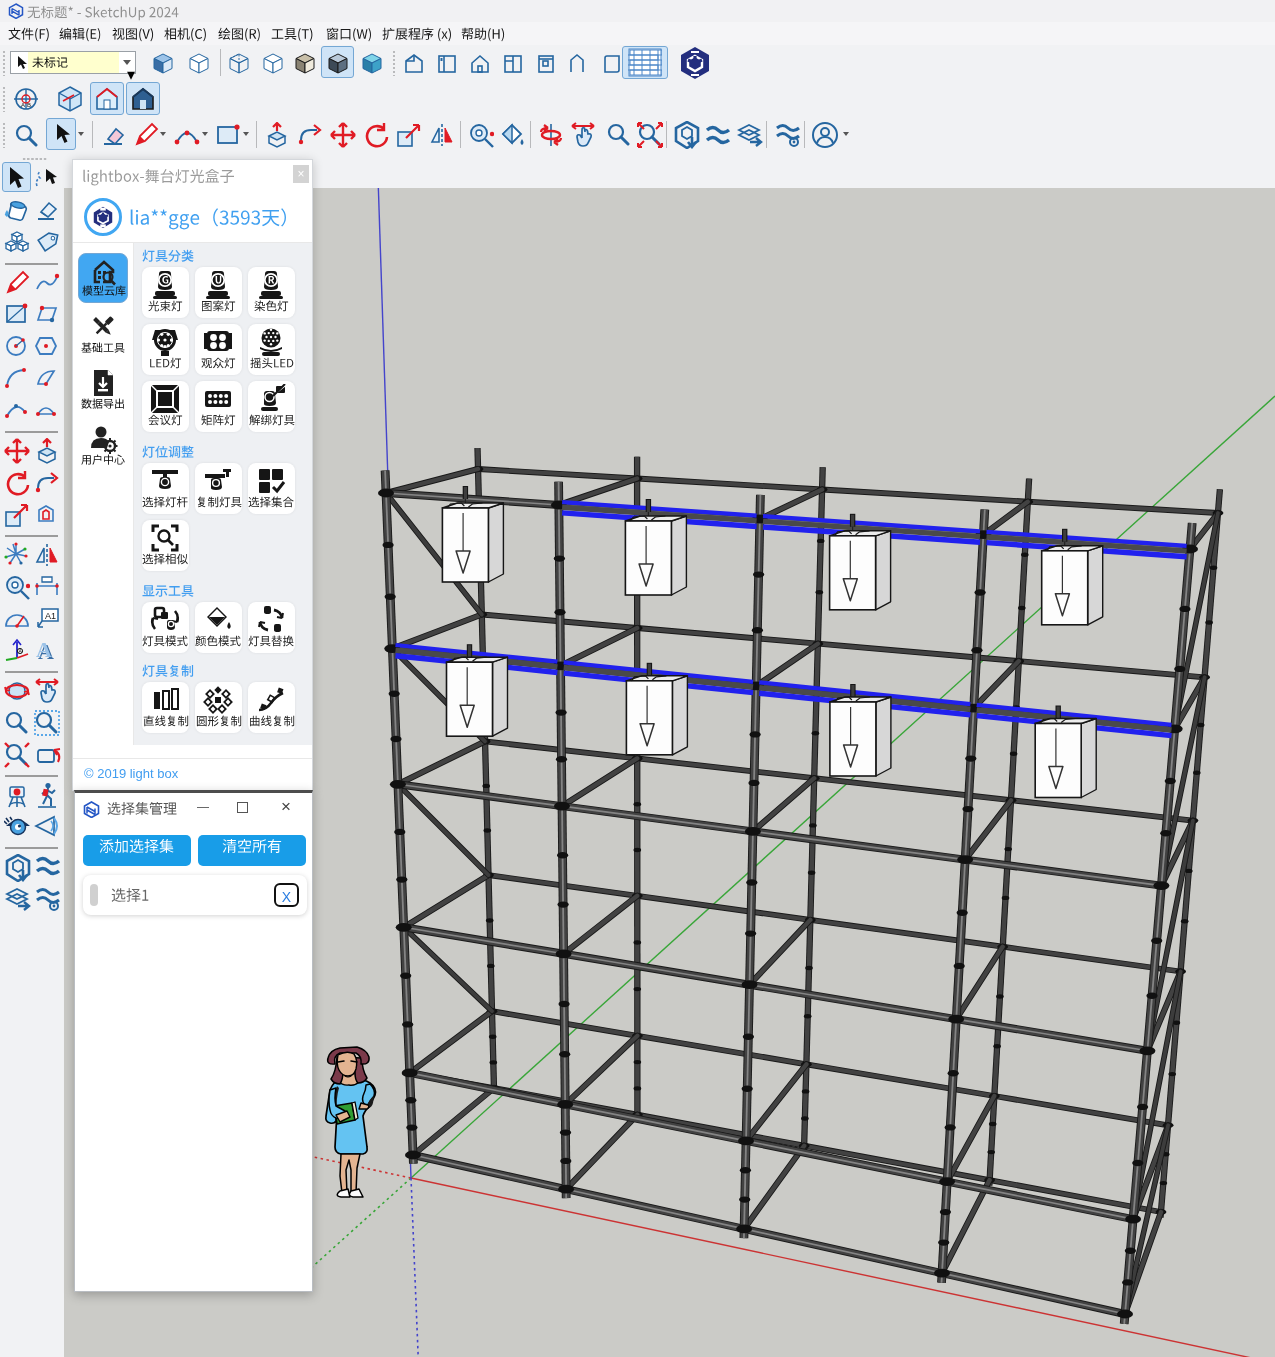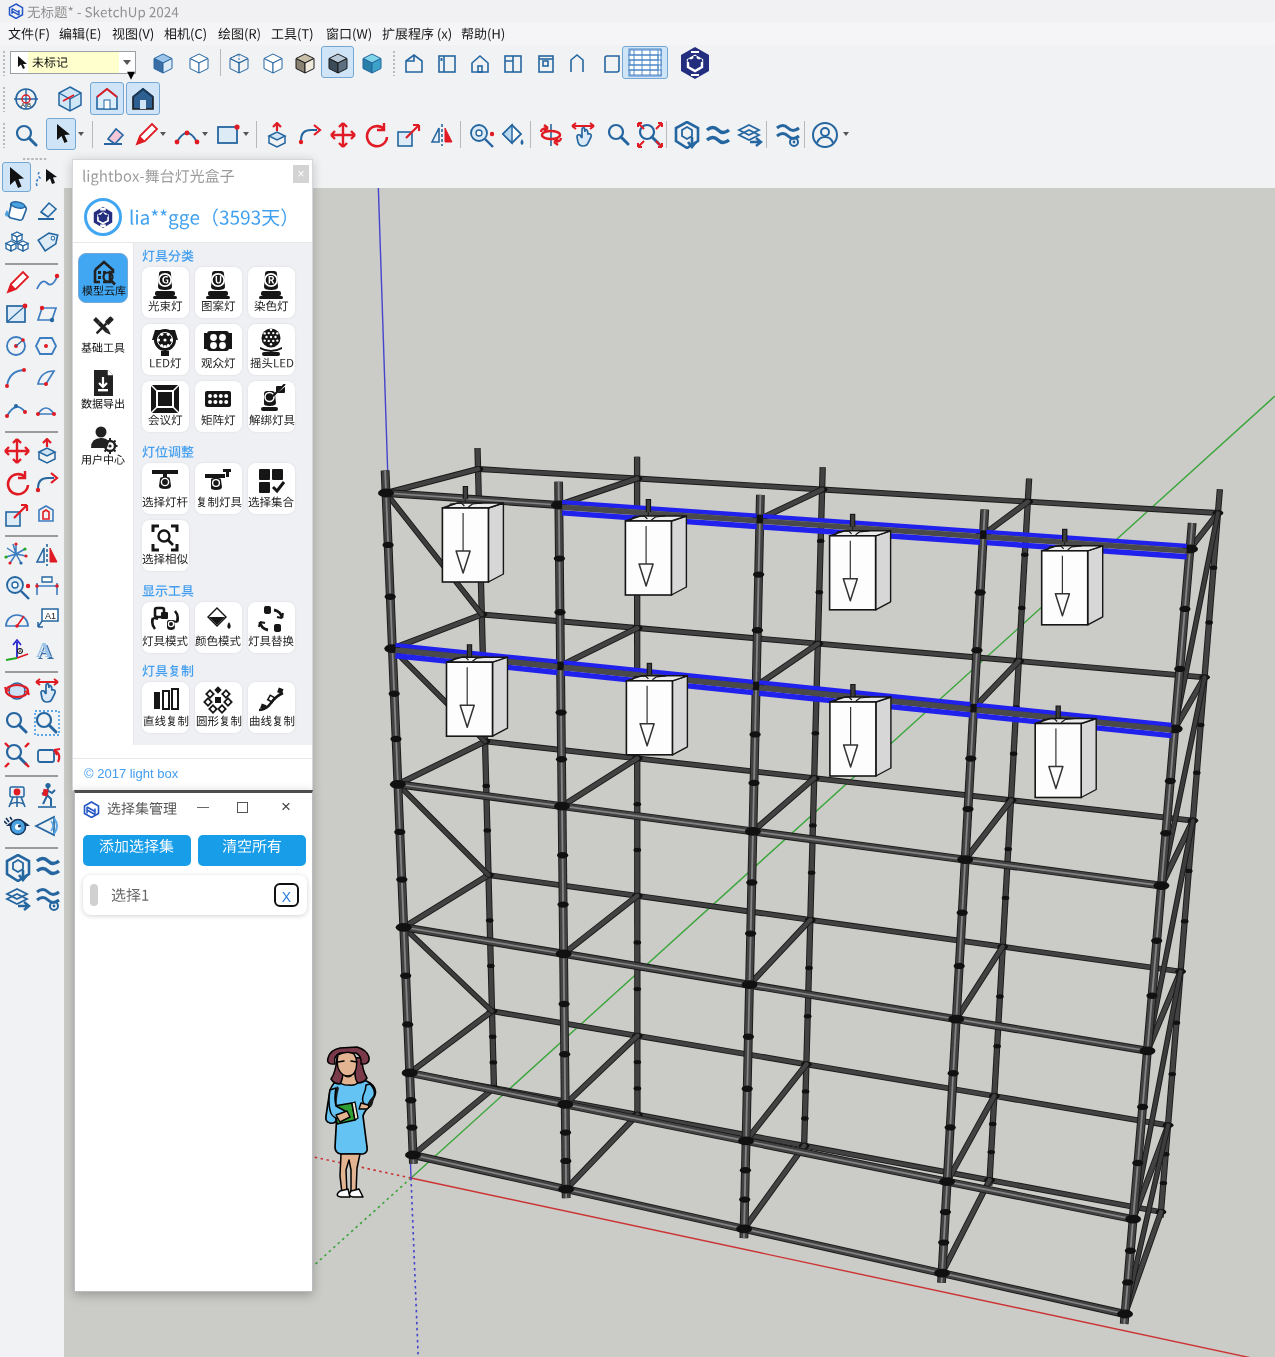--- a/index.html
+++ b/index.html
@@ -1459,21 +1459,21 @@
           <path d="M3 25 Q10 25 15 18 Q20 11 27 8" fill="none" stroke="#161616" stroke-width="2.6"></path>
           <rect x="5" y="19" width="5" height="5" fill="#161616" transform="rotate(20 7 21)"></rect>
           <rect x="13" y="11" width="5" height="5" fill="none" stroke="#161616" stroke-width="1.6" transform="rotate(30 15 13)"></rect>
           <rect x="22" y="3" width="5" height="5" fill="#161616" transform="rotate(20 24 5)"></rect>
         </svg></div>
       <div class="lblab"><svg width="46" height="14" viewBox="0 0 46 14" style="overflow:visible">
           <path transform="translate(0,11.3)" d="M6.7 -9.5L6.7 -7.4L4.7 -7.4L4.7 -9.5L3.9 -9.5L3.9 -7.4L1.1 -7.4L1.1 0.9L1.9 0.9L1.9 0.2L9.6 0.2L9.6 0.9L10.4 0.9L10.4 -7.4L7.5 -7.4L7.5 -9.5L6.7 -9.5ZM1.9 -0.7L1.9 -3.2L3.9 -3.2L3.9 -0.7L1.9 -0.7ZM9.6 -0.7L7.5 -0.7L7.5 -3.2L9.6 -3.2L9.6 -0.7ZM4.7 -0.7L4.7 -3.2L6.7 -3.2L6.7 -0.7L4.7 -0.7ZM1.9 -4.0L1.9 -6.5L3.9 -6.5L3.9 -4.0L1.9 -4.0ZM9.6 -4.0L7.5 -4.0L7.5 -6.5L9.6 -6.5L9.6 -4.0ZM4.7 -4.0L4.7 -6.5L6.7 -6.5L6.7 -4.0L4.7 -4.0ZM12.1 -0.6L12.3 0.2C13.4 -0.1 14.7 -0.5 16.1 -0.9L16.0 -1.7C14.5 -1.3 13.1 -0.9 12.1 -0.6ZM19.6 -9.0C20.2 -8.7 20.9 -8.2 21.3 -7.9L21.8 -8.5C21.4 -8.8 20.7 -9.2 20.1 -9.5L19.6 -9.0ZM12.3 -4.9C12.5 -4.9 12.8 -5.0 14.2 -5.2C13.7 -4.5 13.2 -3.9 13.0 -3.6C12.6 -3.2 12.4 -2.9 12.1 -2.9C12.2 -2.7 12.4 -2.3 12.4 -2.1C12.6 -2.2 13.0 -2.3 15.9 -2.9C15.9 -3.1 15.9 -3.4 15.9 -3.7L13.6 -3.2C14.5 -4.3 15.4 -5.5 16.1 -6.8L15.4 -7.2C15.2 -6.8 14.9 -6.4 14.7 -6.0L13.2 -5.8C13.9 -6.8 14.6 -8.0 15.1 -9.2L14.2 -9.6C13.8 -8.2 12.9 -6.8 12.7 -6.4C12.4 -6.0 12.2 -5.7 12.0 -5.7C12.1 -5.5 12.3 -5.0 12.3 -4.9ZM21.7 -4.0C21.2 -3.3 20.6 -2.6 19.9 -2.0C19.7 -2.7 19.5 -3.4 19.4 -4.2L22.3 -4.8L22.2 -5.5L19.3 -5.0C19.3 -5.5 19.2 -6.0 19.2 -6.5L22.0 -6.9L21.9 -7.7L19.1 -7.3C19.1 -8.1 19.1 -8.9 19.1 -9.7L18.2 -9.7C18.2 -8.8 18.3 -8.0 18.3 -7.2L16.5 -6.9L16.6 -6.1L18.3 -6.4C18.4 -5.9 18.4 -5.3 18.5 -4.8L16.2 -4.4L16.4 -3.6L18.6 -4.1C18.7 -3.1 18.9 -2.2 19.2 -1.5C18.2 -0.9 17.1 -0.4 15.9 -0.0C16.1 0.2 16.3 0.5 16.4 0.7C17.5 0.3 18.5 -0.2 19.4 -0.8C19.9 0.3 20.5 0.9 21.4 0.9C22.1 0.9 22.4 0.5 22.6 -0.8C22.4 -0.9 22.1 -1.0 21.9 -1.2C21.9 -0.2 21.8 0.0 21.4 0.0C20.9 0.0 20.5 -0.4 20.2 -1.3C21.1 -2.0 21.8 -2.8 22.4 -3.7L21.7 -4.0ZM27.1 -5.1L30.5 -5.1L30.5 -4.3L27.1 -4.3L27.1 -5.1ZM27.1 -6.5L30.5 -6.5L30.5 -5.7L27.1 -5.7L27.1 -6.5ZM27.0 -9.7C26.5 -8.5 25.7 -7.4 24.8 -6.6C25.0 -6.5 25.3 -6.2 25.5 -6.0C25.8 -6.3 26.0 -6.6 26.3 -6.9L26.3 -3.7L27.6 -3.7C26.9 -2.8 25.9 -2.0 24.9 -1.5C25.1 -1.4 25.4 -1.1 25.5 -0.9C26.0 -1.2 26.4 -1.5 26.9 -1.9C27.3 -1.4 27.7 -1.0 28.1 -0.7C27.2 -0.2 26.1 0.1 25.0 0.3C25.1 0.4 25.3 0.8 25.4 1.0C26.6 0.7 27.8 0.4 28.8 -0.2C29.8 0.3 30.8 0.7 32.0 0.9C32.1 0.7 32.3 0.4 32.5 0.2C31.5 0.0 30.5 -0.3 29.6 -0.7C30.4 -1.2 31.0 -1.9 31.4 -2.8L30.9 -3.1L30.7 -3.0L28.0 -3.0C28.2 -3.2 28.4 -3.5 28.5 -3.7L31.3 -3.7L31.3 -7.1L26.4 -7.1C26.6 -7.3 26.8 -7.5 26.9 -7.8L31.9 -7.8L31.9 -8.5L27.4 -8.5C27.6 -8.8 27.7 -9.1 27.8 -9.5L27.0 -9.7ZM27.4 -2.3L27.5 -2.4L30.2 -2.4C29.9 -1.9 29.4 -1.5 28.8 -1.1C28.3 -1.4 27.8 -1.9 27.4 -2.3ZM42.3 -8.6L42.3 -2.2L43.1 -2.2L43.1 -8.6L42.3 -8.6ZM44.3 -9.5L44.3 -0.3C44.3 -0.1 44.3 -0.0 44.1 -0.0C43.9 -0.0 43.2 -0.0 42.5 -0.0C42.7 0.2 42.8 0.6 42.8 0.9C43.7 0.9 44.3 0.9 44.7 0.7C45.0 0.6 45.2 0.3 45.2 -0.3L45.2 -9.5L44.3 -9.5ZM36.1 -9.4C35.9 -8.3 35.5 -7.1 35.0 -6.3C35.2 -6.3 35.6 -6.1 35.7 -6.0C35.9 -6.4 36.1 -6.8 36.3 -7.2L37.8 -7.2L37.8 -6.0L35.0 -6.0L35.0 -5.2L37.8 -5.2L37.8 -4.0L35.5 -4.0L35.5 -0.0L36.3 -0.0L36.3 -3.3L37.8 -3.3L37.8 0.9L38.7 0.9L38.7 -3.3L40.2 -3.3L40.2 -0.9C40.2 -0.8 40.2 -0.7 40.1 -0.7C40.0 -0.7 39.6 -0.7 39.1 -0.7C39.2 -0.5 39.3 -0.2 39.3 0.0C40.0 0.0 40.4 -0.0 40.7 -0.1C41.0 -0.3 41.0 -0.5 41.0 -0.9L41.0 -4.0L38.7 -4.0L38.7 -5.2L41.4 -5.2L41.4 -6.0L38.7 -6.0L38.7 -7.2L41.0 -7.2L41.0 -8.0L38.7 -8.0L38.7 -9.6L37.8 -9.6L37.8 -8.0L36.6 -8.0C36.7 -8.4 36.8 -8.8 36.9 -9.2L36.1 -9.4Z" fill="#222222"></path>
         </svg></div>
     </div>
 <div class="lbfootdiv"></div>
-    <div class="lbfoot">© 2017 light box</div>
+    <div class="lbfoot">© 2019 light box</div>
 </div>
 <div class="selpanel">
 <div class="sptitle"><svg width="17" height="17" viewBox="0 0 17 17">
         <path d="M8.5 1 L15.5 5 L15.5 12.5 L8.5 16.5 L1.5 12.5 L1.5 5 Z" fill="none" stroke="#2456c5" stroke-width="1.6"></path>
         <path d="M4 6 L12 10.5 M4 9 L12 13.5 M4 6 L4 12.5 M12 7.5 L12 13.5" stroke="#2456c5" stroke-width="1.5"></path>
       </svg><span><svg width="71" height="18" viewBox="0 0 71 18" style="overflow:visible">
           <path transform="translate(0,13.7)" d="M0.9 -10.7C1.7 -10.0 2.6 -9.0 3.0 -8.4L3.9 -9.0C3.4 -9.7 2.5 -10.6 1.7 -11.3L0.9 -10.7ZM6.2 -11.3C5.9 -10.1 5.3 -8.9 4.6 -8.0C4.8 -7.9 5.3 -7.6 5.5 -7.5C5.8 -7.9 6.1 -8.4 6.4 -8.9L8.4 -8.9L8.4 -6.9L4.5 -6.9L4.5 -5.9L7.0 -5.9C6.8 -4.1 6.2 -2.8 4.1 -2.0C4.3 -1.8 4.6 -1.4 4.7 -1.2C7.1 -2.1 7.8 -3.7 8.1 -5.9L9.5 -5.9L9.5 -2.7C9.5 -1.6 9.7 -1.3 10.8 -1.3C11.0 -1.3 12.0 -1.3 12.2 -1.3C13.0 -1.3 13.3 -1.8 13.4 -3.5C13.1 -3.6 12.7 -3.8 12.5 -3.9C12.5 -2.5 12.4 -2.3 12.1 -2.3C11.9 -2.3 11.1 -2.3 10.9 -2.3C10.6 -2.3 10.5 -2.3 10.5 -2.7L10.5 -5.9L13.3 -5.9L13.3 -6.9L9.5 -6.9L9.5 -8.9L12.7 -8.9L12.7 -9.8L9.5 -9.8L9.5 -11.7L8.4 -11.7L8.4 -9.8L6.8 -9.8C7.0 -10.2 7.1 -10.7 7.3 -11.1L6.2 -11.3ZM3.5 -6.4L0.8 -6.4L0.8 -5.4L2.5 -5.4L2.5 -1.2C1.9 -0.9 1.3 -0.4 0.6 0.2L1.3 1.1C2.1 0.3 2.9 -0.5 3.4 -0.5C3.7 -0.5 4.1 -0.1 4.7 0.3C5.6 0.8 6.8 1.0 8.4 1.0C9.8 1.0 12.1 0.9 13.2 0.8C13.2 0.5 13.4 -0.0 13.5 -0.3C12.1 -0.1 10.0 -0.0 8.4 -0.0C6.9 -0.0 5.8 -0.1 4.9 -0.6C4.2 -1.0 3.9 -1.4 3.5 -1.4L3.5 -6.4ZM16.5 -11.7L16.5 -8.9L14.6 -8.9L14.6 -8.0L16.5 -8.0L16.5 -5.0C15.7 -4.8 15.0 -4.6 14.5 -4.4L14.8 -3.4L16.5 -3.9L16.5 -0.2C16.5 0.0 16.4 0.1 16.2 0.1C16.1 0.1 15.5 0.1 14.9 0.1C15.1 0.4 15.2 0.8 15.2 1.1C16.1 1.1 16.7 1.1 17.0 0.9C17.4 0.7 17.5 0.4 17.5 -0.2L17.5 -4.3L19.1 -4.8L19.0 -5.8L17.5 -5.3L17.5 -8.0L19.2 -8.0L19.2 -8.9L17.5 -8.9L17.5 -11.7L16.5 -11.7ZM25.3 -10.1C24.8 -9.3 24.1 -8.7 23.3 -8.1C22.5 -8.7 21.9 -9.3 21.4 -10.1L25.3 -10.1ZM19.5 -11.0L19.5 -10.1L20.4 -10.1C21.0 -9.1 21.6 -8.3 22.5 -7.6C21.4 -7.0 20.1 -6.5 18.9 -6.2C19.1 -6.0 19.4 -5.6 19.5 -5.3C20.8 -5.7 22.1 -6.3 23.2 -7.0C24.3 -6.2 25.6 -5.7 27.0 -5.3C27.1 -5.6 27.4 -6.0 27.6 -6.2C26.3 -6.5 25.1 -6.9 24.1 -7.6C25.2 -8.4 26.1 -9.5 26.7 -10.7L26.1 -11.1L25.9 -11.0L19.5 -11.0ZM22.7 -5.8L22.7 -4.5L19.8 -4.5L19.8 -3.6L22.7 -3.6L22.7 -2.1L19.1 -2.1L19.1 -1.2L22.7 -1.2L22.7 1.1L23.7 1.1L23.7 -1.2L27.4 -1.2L27.4 -2.1L23.7 -2.1L23.7 -3.6L26.4 -3.6L26.4 -4.5L23.7 -4.5L23.7 -5.8L22.7 -5.8ZM31.7 -11.8C31.1 -10.5 29.9 -8.9 28.4 -7.6C28.6 -7.5 29.0 -7.2 29.1 -6.9C29.6 -7.3 30.0 -7.8 30.4 -8.2L30.4 -4.1L34.4 -4.1L34.4 -3.2L28.8 -3.2L28.8 -2.3L33.6 -2.3C32.2 -1.3 30.2 -0.4 28.4 0.1C28.6 0.3 28.9 0.7 29.1 1.0C30.9 0.4 33.0 -0.7 34.4 -1.9L34.4 1.1L35.5 1.1L35.5 -1.9C36.9 -0.7 39.0 0.3 40.9 0.9C41.0 0.6 41.3 0.2 41.6 -0.0C39.8 -0.4 37.8 -1.3 36.4 -2.3L41.3 -2.3L41.3 -3.2L35.5 -3.2L35.5 -4.1L40.9 -4.1L40.9 -4.9L35.7 -4.9L35.7 -5.9L39.8 -5.9L39.8 -6.6L35.7 -6.6L35.7 -7.6L39.8 -7.6L39.8 -8.3L35.7 -8.3L35.7 -9.2L40.3 -9.2L40.3 -10.1L35.7 -10.1C36.0 -10.6 36.3 -11.1 36.5 -11.6L35.4 -11.8C35.2 -11.3 34.9 -10.6 34.6 -10.1L31.9 -10.1C32.3 -10.6 32.5 -11.1 32.8 -11.6L31.7 -11.8ZM34.7 -7.6L34.7 -6.6L31.4 -6.6L31.4 -7.6L34.7 -7.6ZM34.7 -8.3L31.4 -8.3L31.4 -9.2L34.7 -9.2L34.7 -8.3ZM34.7 -5.9L34.7 -4.9L31.4 -4.9L31.4 -5.9L34.7 -5.9ZM45.2 -6.1L45.2 1.1L46.2 1.1L46.2 0.7L52.8 0.7L52.8 1.1L53.8 1.1L53.8 -2.4L46.2 -2.4L46.2 -3.3L52.9 -3.3L52.9 -6.1L45.2 -6.1ZM52.8 -0.2L46.2 -0.2L46.2 -1.5L52.8 -1.5L52.8 -0.2ZM50.1 -11.8C49.8 -11.1 49.3 -10.5 48.8 -9.9L48.8 -10.7L45.1 -10.7C45.3 -11.0 45.4 -11.3 45.5 -11.6L44.6 -11.8C44.1 -10.7 43.4 -9.6 42.5 -8.9C42.8 -8.8 43.2 -8.5 43.4 -8.3C43.8 -8.7 44.2 -9.3 44.6 -9.8L45.2 -9.8C45.5 -9.4 45.8 -8.8 45.8 -8.4L46.8 -8.7C46.7 -9.0 46.5 -9.4 46.3 -9.8L48.8 -9.8C48.5 -9.5 48.2 -9.3 47.9 -9.0L48.5 -8.7L48.5 -7.8L43.1 -7.8L43.1 -5.2L44.1 -5.2L44.1 -7.0L53.9 -7.0L53.9 -5.2L55.0 -5.2L55.0 -7.8L49.5 -7.8L49.5 -8.9L49.3 -8.9C49.5 -9.2 49.8 -9.5 50.0 -9.8L51.2 -9.8C51.6 -9.4 52.0 -8.7 52.1 -8.3L53.1 -8.7C52.9 -9.0 52.6 -9.4 52.3 -9.8L55.4 -9.8L55.4 -10.7L50.6 -10.7C50.8 -11.0 50.9 -11.3 51.1 -11.6L50.1 -11.8ZM46.2 -5.3L51.9 -5.3L51.9 -4.1L46.2 -4.1L46.2 -5.3ZM62.7 -7.6L64.8 -7.6L64.8 -5.8L62.7 -5.8L62.7 -7.6ZM65.7 -7.6L67.9 -7.6L67.9 -5.8L65.7 -5.8L65.7 -7.6ZM62.7 -10.2L64.8 -10.2L64.8 -8.4L62.7 -8.4L62.7 -10.2ZM65.7 -10.2L67.9 -10.2L67.9 -8.4L65.7 -8.4L65.7 -10.2ZM60.5 -0.3L60.5 0.7L69.5 0.7L69.5 -0.3L65.8 -0.3L65.8 -2.2L69.1 -2.2L69.1 -3.2L65.8 -3.2L65.8 -4.8L68.9 -4.8L68.9 -11.1L61.7 -11.1L61.7 -4.8L64.7 -4.8L64.7 -3.2L61.5 -3.2L61.5 -2.2L64.7 -2.2L64.7 -0.3L60.5 -0.3ZM56.5 -1.4L56.8 -0.3C58.0 -0.7 59.6 -1.3 61.1 -1.8L60.9 -2.8L59.4 -2.3L59.4 -5.8L60.8 -5.8L60.8 -6.8L59.4 -6.8L59.4 -9.8L61.0 -9.8L61.0 -10.8L56.6 -10.8L56.6 -9.8L58.4 -9.8L58.4 -6.8L56.8 -6.8L56.8 -5.8L58.4 -5.8L58.4 -2.0C57.7 -1.8 57.0 -1.6 56.5 -1.4Z" fill="#555555"></path>
         </svg></span></div>
 <span class="spmin">—</span>
     <span class="spmax"></span>

